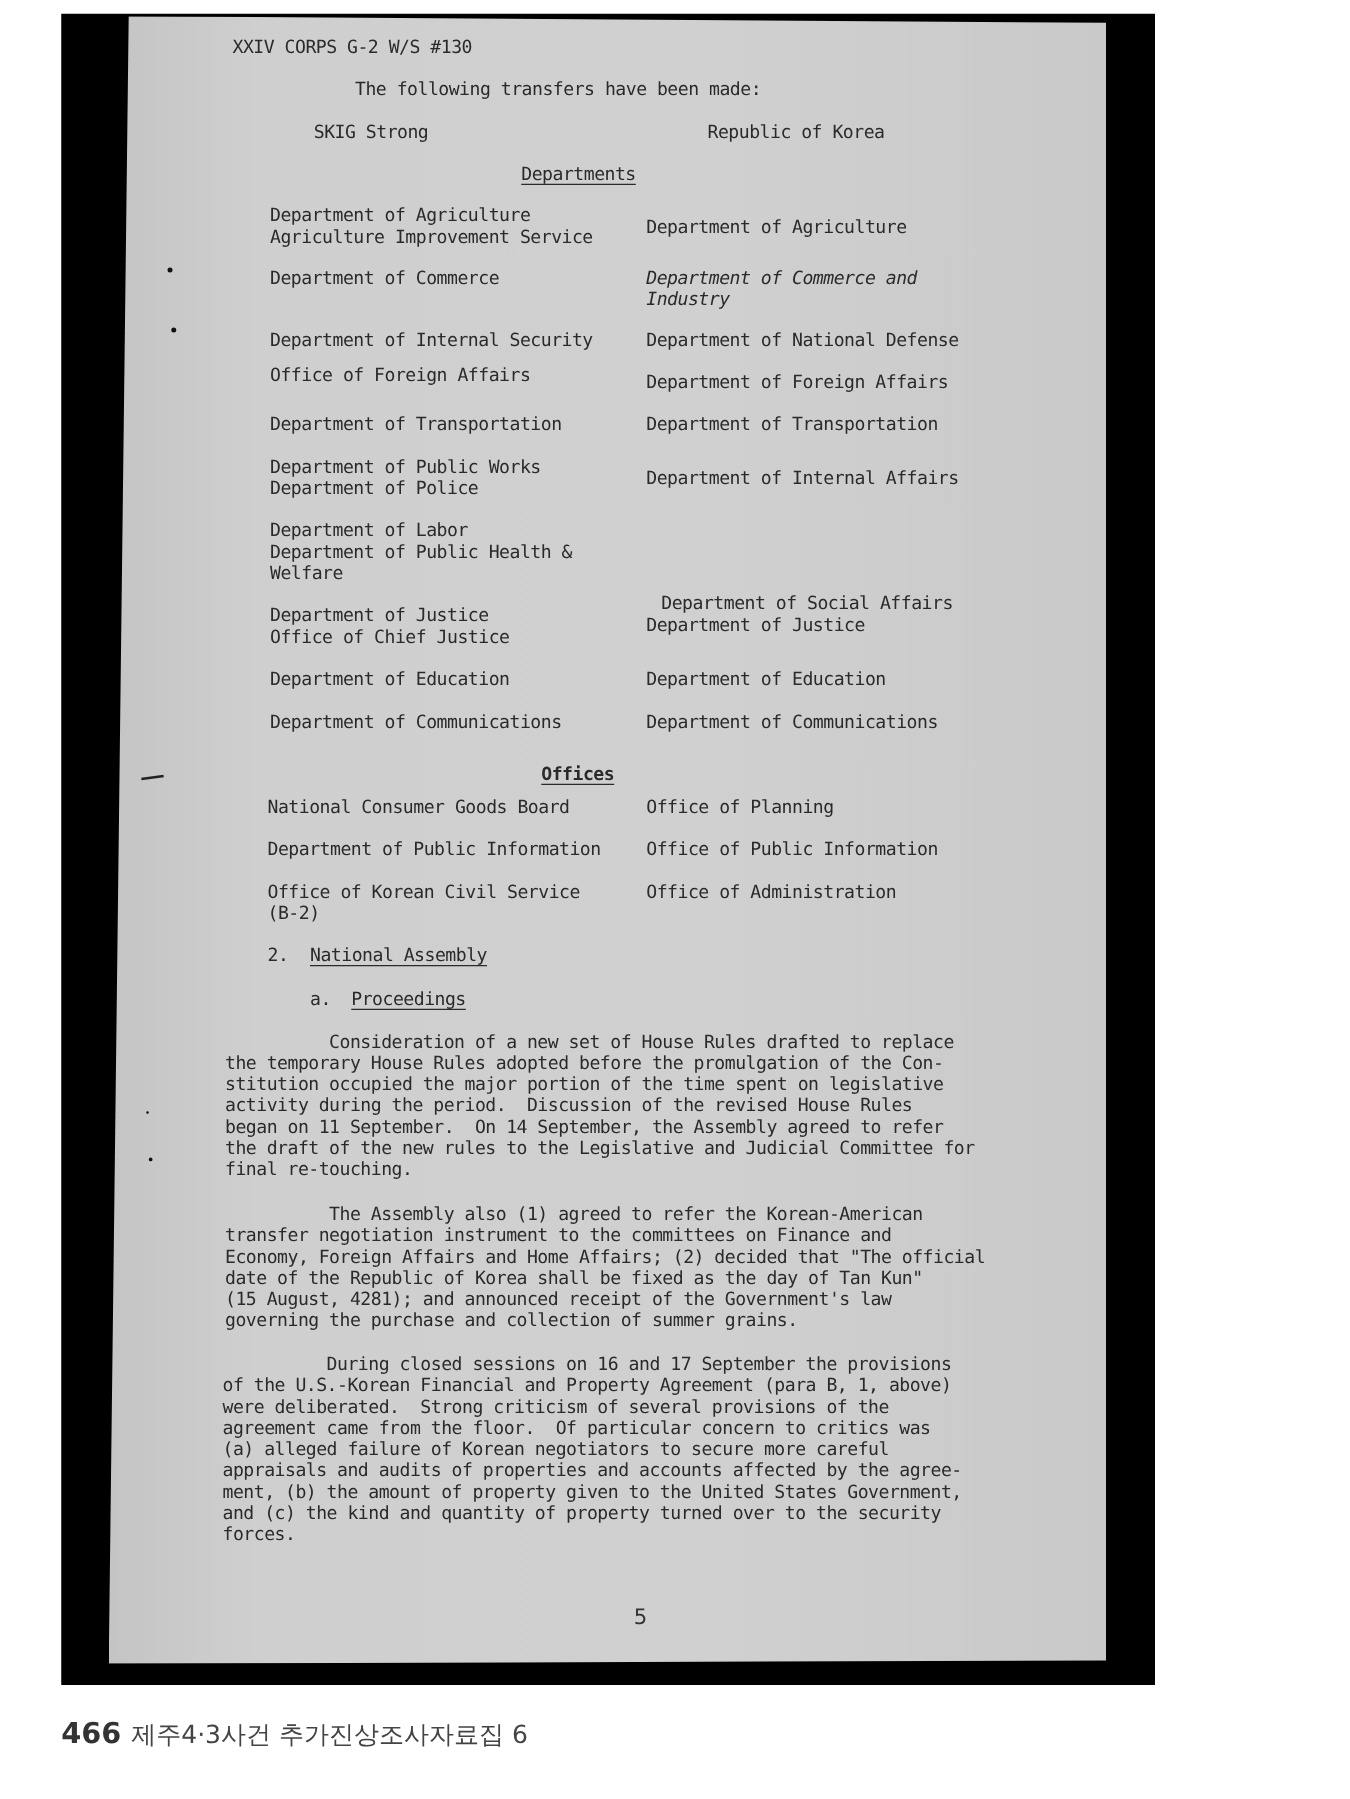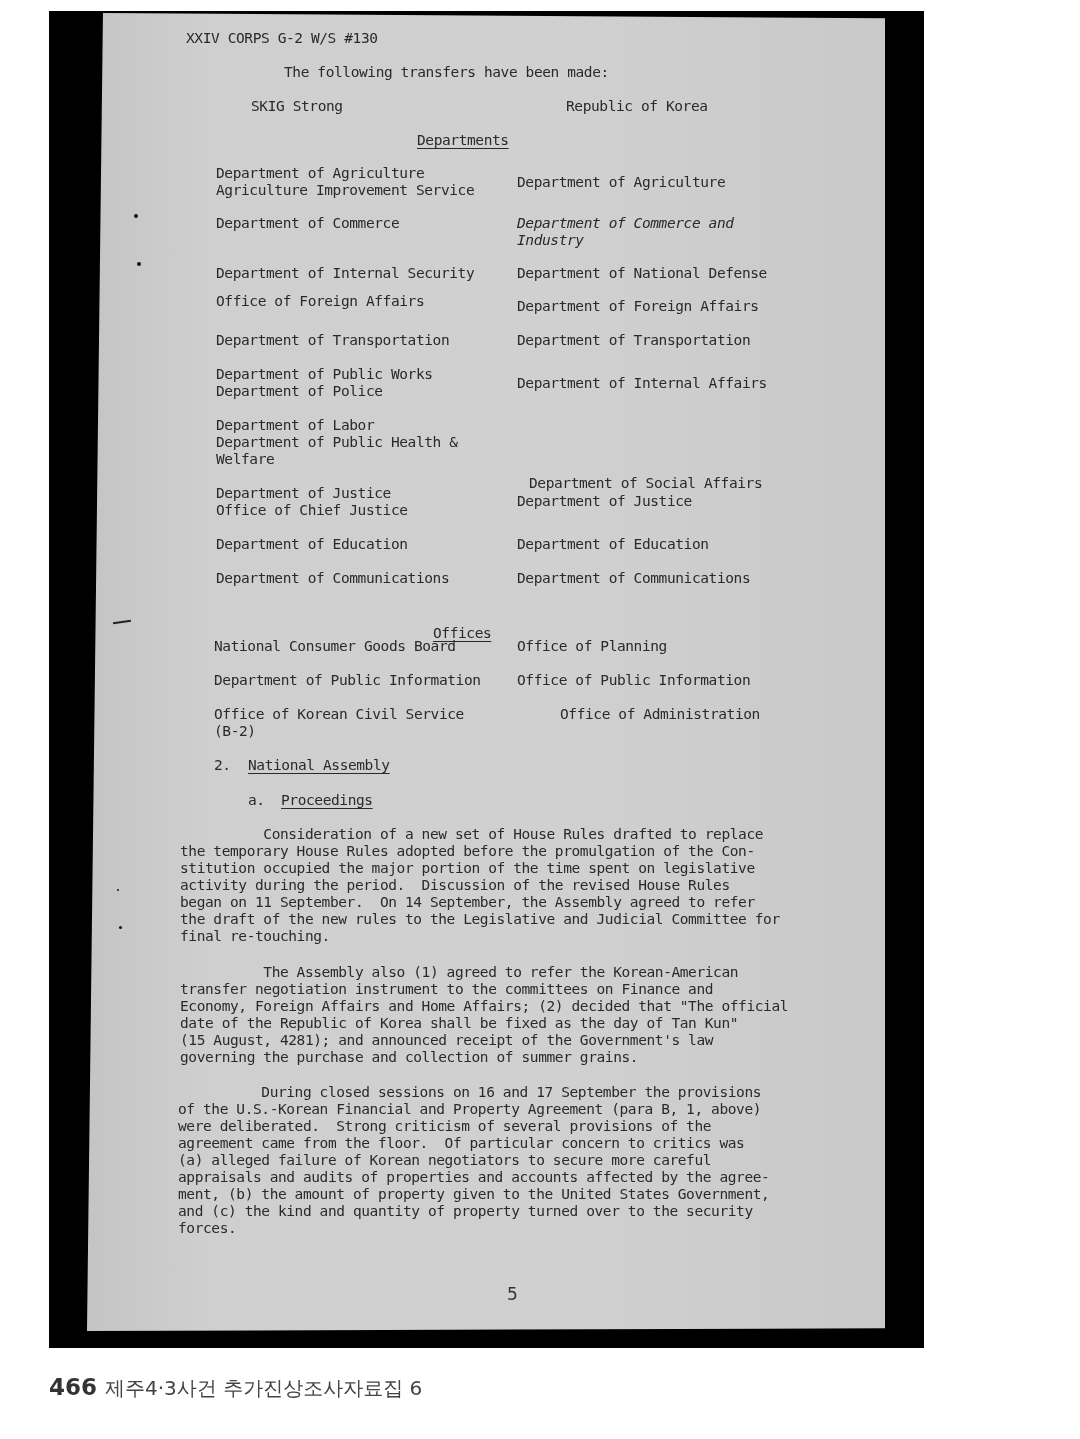--- a/index.html
+++ b/index.html
@@ -89,32 +89,32 @@
 Office of Chief Justice</div>
       <div class="type" style="left:430px; top:480px;">Department of Justice</div>
 
       <div class="type" style="left:129px; top:523px;">Department of Education</div>
       <div class="type" style="left:430px; top:523px;">Department of Education</div>
 
       <div class="type" style="left:129px; top:557px;">Department of Communications</div>
       <div class="type" style="left:430px; top:557px;">Department of Communications</div>
     </div>
 
-    <div class="type u" style="left:346px; top:612px;">Offices</div>
+    <div class="type u" style="left:346px; top:599px;font-weight:bold;">Offices</div>
 
     <div>
       <div class="type" style="left:127px; top:625px;">National Consumer Goods Board</div>
       <div class="type" style="left:430px; top:625px;text-align:center;">Office of Planning</div>
 
       <div class="type" style="left:127px; top:659px;">Department of Public Information</div>
       <div class="type" style="left:430px; top:659px;">Office of Public Information</div>
 
       <div class="type" style="left:127px; top:693px;">Office of Korean Civil Service
 (B-2)</div>
-      <div class="type" style="left:430px; top:693px;margin-left:43px;">Office of Administration</div>
+      <div class="type" style="left:430px; top:693px;">Office of Administration</div>
     </div>
 
     <div class="type" style="left:127px; top:744px;">2.</div>
     <div class="type u" style="left:161px; top:744px;">National Assembly</div>
 
     <div class="type" style="left:161px; top:779px;">a.</div>
     <div class="type u" style="left:194px; top:779px;">Proceedings</div>
 
     <div class="type" style="left:93px; top:813px;">          Consideration of a new set of House Rules drafted to replace
 the temporary House Rules adopted before the promulgation of the Con-

